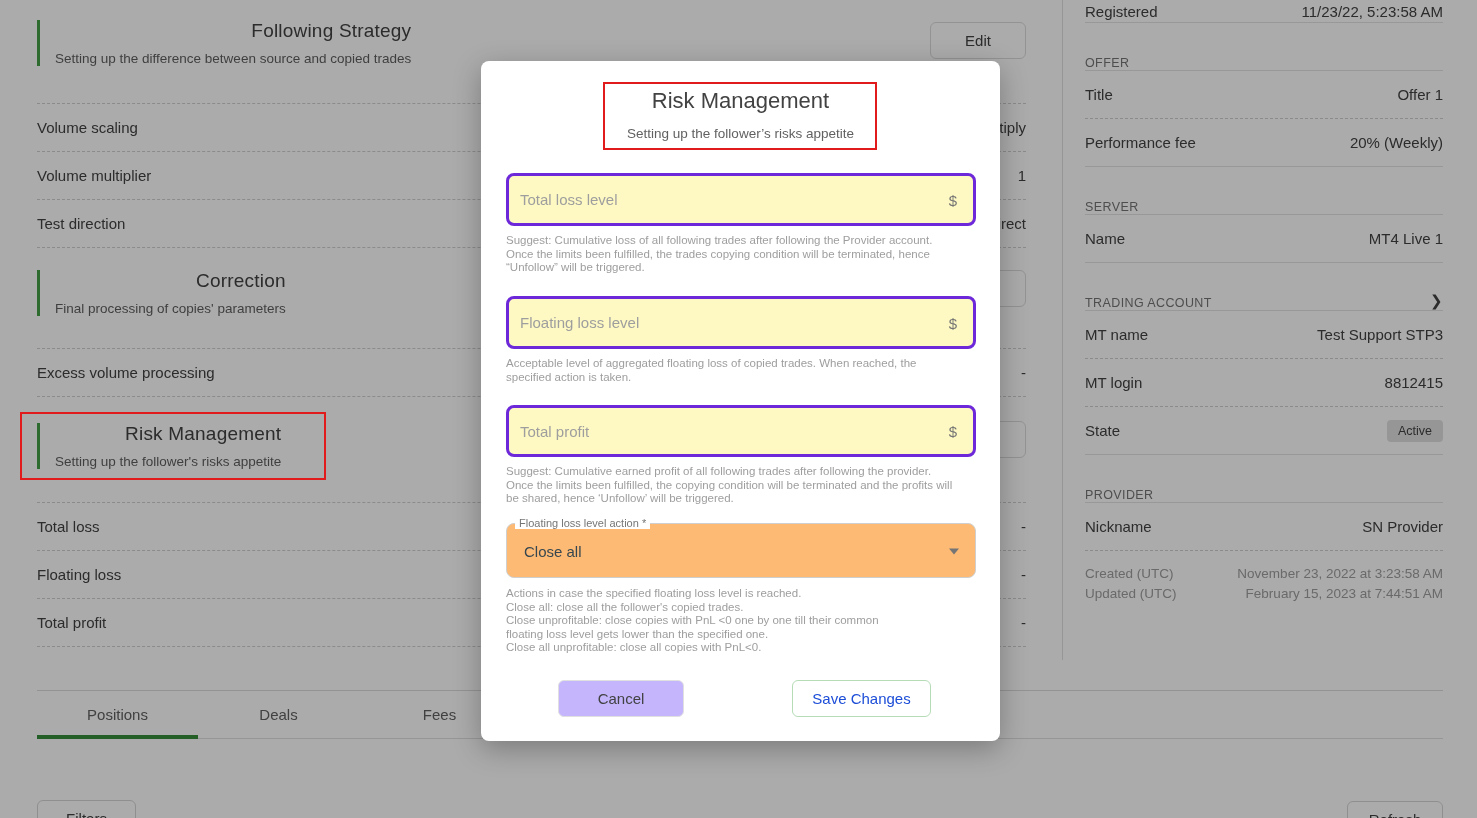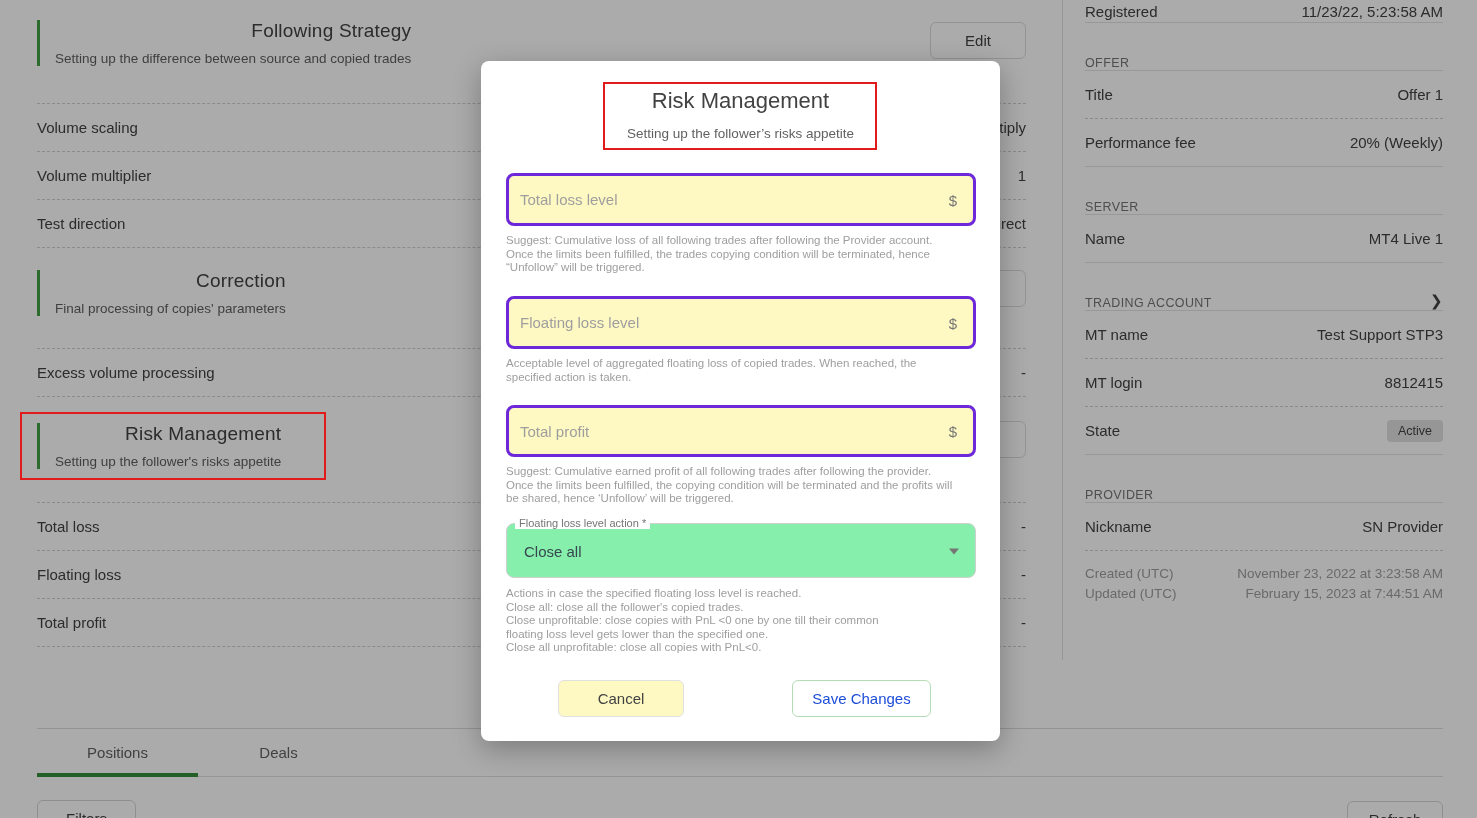--- a/index.html
+++ b/index.html
@@ -47,21 +47,21 @@
   .sep-dashed { border-bottom: 1px dashed #cfcfcf; }
   .shead { display: flex; align-items: flex-end; justify-content: space-between; height: 48px;
            font-size: 12.5px; color: #757575; letter-spacing: .4px; }
   .chevron { font-size: 15px; color: #424242; }
   .badge { background: #e0e0e0; color: #424242; font-size: 12.5px; border-radius: 4px; padding: 4px 11px; }
   .meta { padding-top: 12px; font-size: 13.5px; color: #9e9e9e; }
   .meta .mline { display: flex; justify-content: space-between; height: 20px; align-items: center; }
 
   
   .tabbar {
-    position: absolute; left: 37px; top: 728px; width: 1406px; height: 49px;
+    position: absolute; left: 37px; top: 690px; width: 1406px; height: 49px;
     border-top: 1px solid #dcdcdc; border-bottom: 1px solid #e0e0e0;
     display: flex;
   }
   .tab { position: relative; width: 161px; height: 100%; display: flex; align-items: center; justify-content: center;
          font-size: 15px; color: #616161; cursor: pointer; }
   .tab.active::after { content: ""; position: absolute; left: 0; right: 0; bottom: -1px; height: 4px; background: #388e3c; }
 
   .filters-btn {
     position: absolute; left: 37px; top: 800px; width: 99px; height: 42px;
     border: 1px solid #d6d6d6; border-radius: 6px; background: transparent;
@@ -89,32 +89,32 @@
   .field { position: absolute; left: 25px; width: 470px; }
   .fbox { position: relative; height: 53px; border: 3px solid #6d28d9; border-radius: 8px; background: #fef9c3; }
   .fbox input {
     position: absolute; inset: 0; border: none; outline: none; background: transparent;
     font-family: inherit; font-size: 15px; color: #424242; padding: 0 36px 0 11px;
   }
   .fbox input::placeholder { color: #9e9e9e; opacity: 1; }
   .suffix { position: absolute; right: 16px; top: 50%; transform: translateY(-50%); font-size: 15px; color: #757575; }
   .help { margin-top: 8px; font-size: 11.5px; line-height: 13.5px; color: #9e9e9e; width: 452px; }
 
-  .selbox { position: relative; height: 55px; border: 1px solid #cfcfcf; border-radius: 8px; background: #86efac; cursor: pointer; }
+  .selbox { position: relative; height: 55px; border: 1px solid #cfcfcf; border-radius: 8px; background: #fdba74; cursor: pointer; }
   .sel-label { position: absolute; top: -7px; left: 8px; background: #fff; padding: 0 4px; font-size: 11px; color: #757575; }
   .sel-value { position: absolute; left: 11px; top: 50%; transform: translateY(-50%); font-size: 15px; color: #37474f; margin-left: 6px; }
   .caret { position: absolute; right: 16px; top: 50%; transform: translateY(-40%);
            width: 0; height: 0; border-left: 5px solid transparent; border-right: 5px solid transparent;
            border-top: 6px solid #757575; }
   .help-lines { font-size: 11.5px; line-height: 13.5px; color: #9e9e9e; }
 
   .m-actions { position: absolute; left: 25px; top: 619px; width: 470px; height: 37px; }
   .btn-cancel {
     position: absolute; left: 52px; width: 126px; height: 37px;
-    border: 1px solid #e0e0e0; border-radius: 6px; background: #fef9c3;
+    border: 1px solid #e0e0e0; border-radius: 6px; background: #c4b5fd;
     font-family: inherit; font-size: 15px; color: #424242; cursor: pointer;
   }
   .btn-save {
     position: absolute; left: 286px; width: 139px; height: 37px;
     border: 1px solid #b5dcb7; border-radius: 6px; background: #fff;
     font-family: inherit; font-size: 15px; color: #1d4ed8; cursor: pointer;
   }
 
   
   .annot { position: absolute; border: 2px solid #e11b1b; z-index: 20; pointer-events: none; }
@@ -254,20 +254,21 @@
         <div class="mline">
           <span>Updated (UTC)</span>
           <span>February 15, 2023 at 7:44:51 AM</span>
         </div>
       </div>
     </div>
 
     <div class="tabbar">
       <div class="tab active">Positions</div>
       <div class="tab">Deals</div>
+      <div class="tab">Fees</div>
     </div>
 
     <button class="filters-btn">Filters</button>
     <button class="refresh-btn">Refresh</button>
   </div>
 
   <div class="overlay"></div>
 
   <div class="modal">
     <div class="m-title">Risk Management</div>

